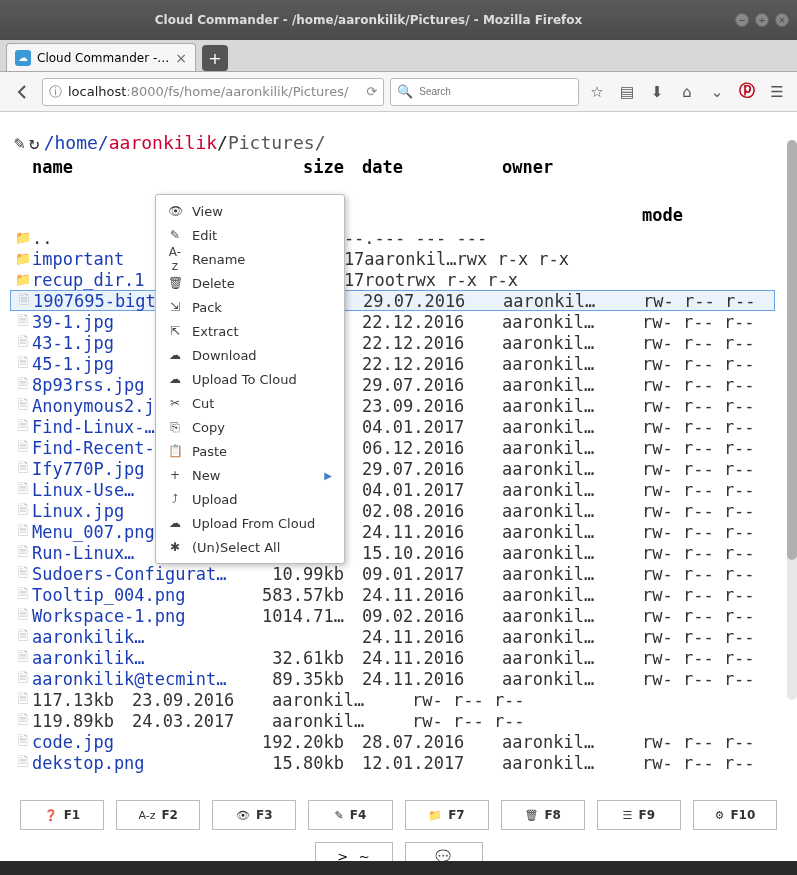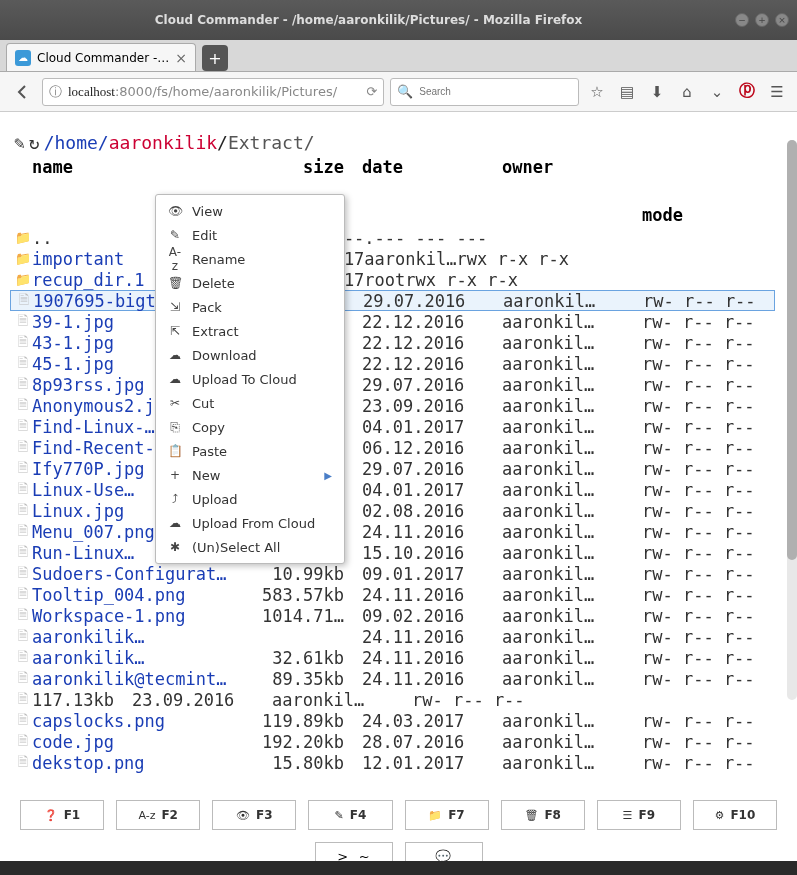--- a/index.html
+++ b/index.html
@@ -13,21 +13,21 @@
 .tab { background: #f6f6f6; border: 1px solid #aaa; border-bottom: none; border-radius: 4px 4px 0 0; height: 28px; width: 190px; display: flex; align-items: center; padding: 0 8px; font-size: 12px; gap: 6px; }
 .tab .favicon { width: 16px; height: 16px; background: #3b99d8; border-radius: 3px; display: flex; align-items: center; justify-content: center; color: #fff; font-size: 10px; }
 .tab .tablabel { flex: 1; overflow: hidden; text-overflow: ellipsis; white-space: nowrap; }
 .tab .close { font-size: 14px; color: #666; cursor: pointer; }
 .newtab { width: 26px; height: 26px; margin-left: 6px; display: flex; align-items: center; justify-content: center; color: #fff; background: #555; border-radius: 4px; font-size: 16px; }
 
 .toolbar { background: #f6f6f6; height: 40px; display: flex; align-items: center; padding: 0 8px; gap: 6px; border-bottom: 1px solid #ccc; }
 .navbtn { width: 28px; height: 28px; display: flex; align-items: center; justify-content: center; color: #555; border-radius: 3px; }
 .urlbar { flex: 1.5; height: 28px; border: 1px solid #bbb; border-radius: 3px; background: #fff; display: flex; align-items: center; padding: 0 6px; font-size: 13px; gap: 6px; }
 .urlbar .info { color: #888; }
-.urlbar .host { color: #222; font-family: Liberation Serif, serif; }
+.urlbar .host { color: #222; }
 .urlbar .path { color: #888; }
 .searchbar { flex: 0.8; height: 28px; border: 1px solid #bbb; border-radius: 3px; background: #fff; display: flex; align-items: center; padding: 0 6px; gap: 6px; color: #888; font-size: 13px; }
 .tbicon { width: 24px; height: 24px; display: flex; align-items: center; justify-content: center; color: #555; font-size: 15px; }
 .pinterest { color: #bd081c; font-weight: bold; font-size: 16px; }
 
 .content { background: #fff; padding: 18px 10px 6px 10px; height: calc(875px - 24px - 32px - 40px); position: relative; }
 
 .pathline { font-family: "DejaVu Sans Mono", monospace; font-size: 18px; padding: 2px 4px; display: flex; align-items: center; gap: 4px; }
 .pathline .icon { color: #333; }
 .pathline a.seg1 { color: #1a3db5; text-decoration: none; }
@@ -116,21 +116,21 @@
   <span class="tbicon pinterest">ⓟ</span>
   <span class="tbicon">☰</span>
 </div>
 
 <div class="content">
 
   <div class="pathline">
     <span class="icon">✎</span>
     <span class="icon">↻</span>
     <span>
-      <a href="#" class="seg1">/home/</a><a href="#" class="seg2">aaronkilik</a><span class="slash">/</span><span class="cur">Extract/</span>
+      <a href="#" class="seg1">/home/</a><a href="#" class="seg2">aaronkilik</a><span class="slash">/</span><span class="cur">Pictures/</span>
     </span>
   </div>
 
   <div class="headerrow">
     <span class="col-name">name</span>
     <span class="col-size">size</span>
     <span class="col-date">date</span>
     <span class="col-owner">owner</span>
     <span class="col-mode">mode</span>
   </div>
@@ -311,21 +311,20 @@
       </div>
       <div class="row">
         <span class="ficon file">🗎</span>
         <span class="fsize">117.13kb</span>
         <span class="fdate">23.09.2016</span>
         <span class="fowner">aaronkil…</span>
         <span class="fmode">rw- r-- r--</span>
       </div>
       <div class="row">
         <span class="ficon file">🗎</span>
-        <span class="fname">capslocks.png</span>
         <span class="fsize">119.89kb</span>
         <span class="fdate">24.03.2017</span>
         <span class="fowner">aaronkil…</span>
         <span class="fmode">rw- r-- r--</span>
       </div>
       <div class="row">
         <span class="ficon file">🗎</span>
         <span class="fname">code.jpg</span>
         <span class="fsize">192.20kb</span>
         <span class="fdate">28.07.2016</span>

